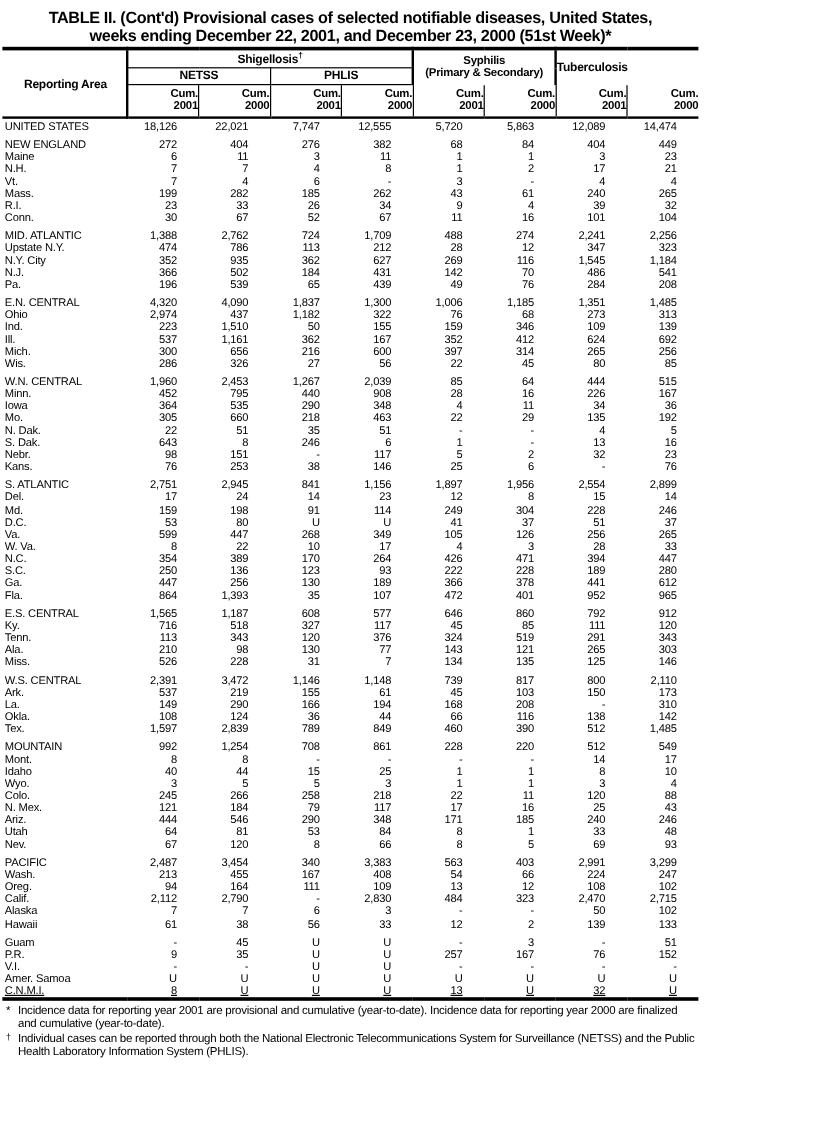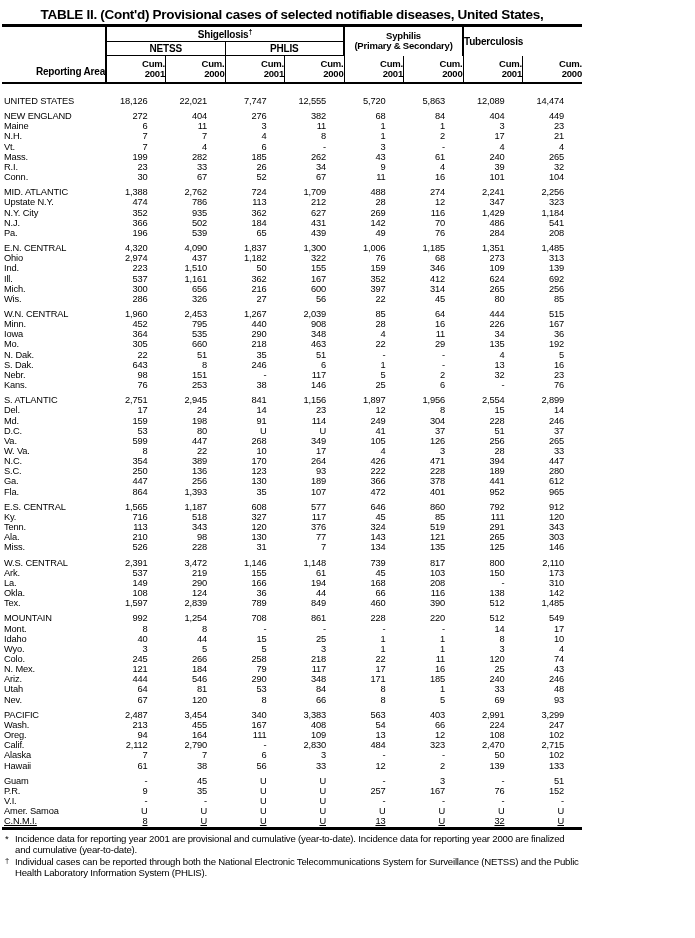--- a/index.html
+++ b/index.html
@@ -15,22 +15,22 @@
   table.main {
     width:100%; border-collapse:collapse; table-layout:fixed;
     margin-top:2px;
     border-top:3px solid #000;
     border-bottom:3px solid #000;
   }
   col.c-area { width:104px; }
 
   thead th { font-weight:bold; padding:0; margin:0; letter-spacing:-0.2px; }
   th.h-area {
-    text-align:right; vertical-align:bottom;
-    font-size:10px; padding:0 0 5px 2px;
+    text-align:center; vertical-align:bottom;
+    font-size:10px; padding:0 0 21px 2px;
     border-right:2px solid #000;
     border-bottom:2.5px solid #000;
   }
   th.h-shig { font-size:10px; height:14px; text-align:center; border-bottom:1.5px solid #000; }
   th.h-shig sup { font-size:7px; }
   th.h-netss, th.h-phlis { font-size:10px; height:13px; text-align:center; border-bottom:1.5px solid #000; }
   th.h-phlis { border-left:1.5px solid #000; }
   th.h-syph {
     font-size:9.5px; line-height:10.5px; text-align:center; vertical-align:middle;
     border-left:2px solid #000;
@@ -40,38 +40,39 @@
     font-size:9.5px; line-height:10px; height:26px; text-align:right; vertical-align:middle;
     border-left:1px solid #000;
     border-bottom:2.5px solid #000;
   }
   th.h-cum.first { border-left:none; }
 
   tbody td { font-size:9.3px; line-height:10.15px; padding:0; letter-spacing:-0.15px; white-space:nowrap; }
   td.area { text-align:left; padding-left:2px; }
   td.num  { text-align:right; padding-right:18px; }
   tr.gap td { padding-top:5px; }
-  tr.first-row td { padding-top:12px; }
+  tr.first-row td { padding-top:1px; }
   tr.last-row td { padding-bottom:1px;text-decoration:underline; }
 
   .footnotes { margin-top:3px; font-size:9.6px; line-height:11px; letter-spacing:-0.2px; padding:0 1px; }
   .fn-keys span { display:inline-block; }
   .fn-key1 { width:106px; }
   .fn-key2 { width:112px; }
   .fn { position:relative; padding-left:12px; margin-top:0.5px; }
   .fn .marker { position:absolute; left:2px; top:0; }
   .fn .marker.dagger { font-size:7.5px; top:-1px; }
 </style>
 </head>
 <body>
 
 <div class="page">
 
   <div class="title">
     <div>TABLE II. (Cont'd) Provisional cases of selected notifiable diseases, United States,</div>
+    <div>weeks ending December 22, 2001, and December 23, 2000 (51st Week)*</div>
   </div>
 
   <table class="main">
     <colgroup>
       <col class="c-area">
         <col>
         <col>
         <col>
         <col>
         <col>
@@ -240,21 +241,21 @@
           <td class="num">323</td>
         </tr>
         <tr>
           <td class="area">N.Y. City</td>
           <td class="num">352</td>
           <td class="num">935</td>
           <td class="num">362</td>
           <td class="num">627</td>
           <td class="num">269</td>
           <td class="num">116</td>
-          <td class="num">1,429</td>
+          <td class="num">1,545</td>
           <td class="num">1,184</td>
         </tr>
         <tr>
           <td class="area">N.J.</td>
           <td class="num">366</td>
           <td class="num">502</td>
           <td class="num">184</td>
           <td class="num">431</td>
           <td class="num">142</td>
           <td class="num">70</td>
@@ -692,21 +693,21 @@
         </tr>
         <tr>
           <td class="area">Colo.</td>
           <td class="num">245</td>
           <td class="num">266</td>
           <td class="num">258</td>
           <td class="num">218</td>
           <td class="num">22</td>
           <td class="num">11</td>
           <td class="num">120</td>
-          <td class="num">74</td>
+          <td class="num">88</td>
         </tr>
         <tr>
           <td class="area">N. Mex.</td>
           <td class="num">121</td>
           <td class="num">184</td>
           <td class="num">79</td>
           <td class="num">117</td>
           <td class="num">17</td>
           <td class="num">16</td>
           <td class="num">25</td>

